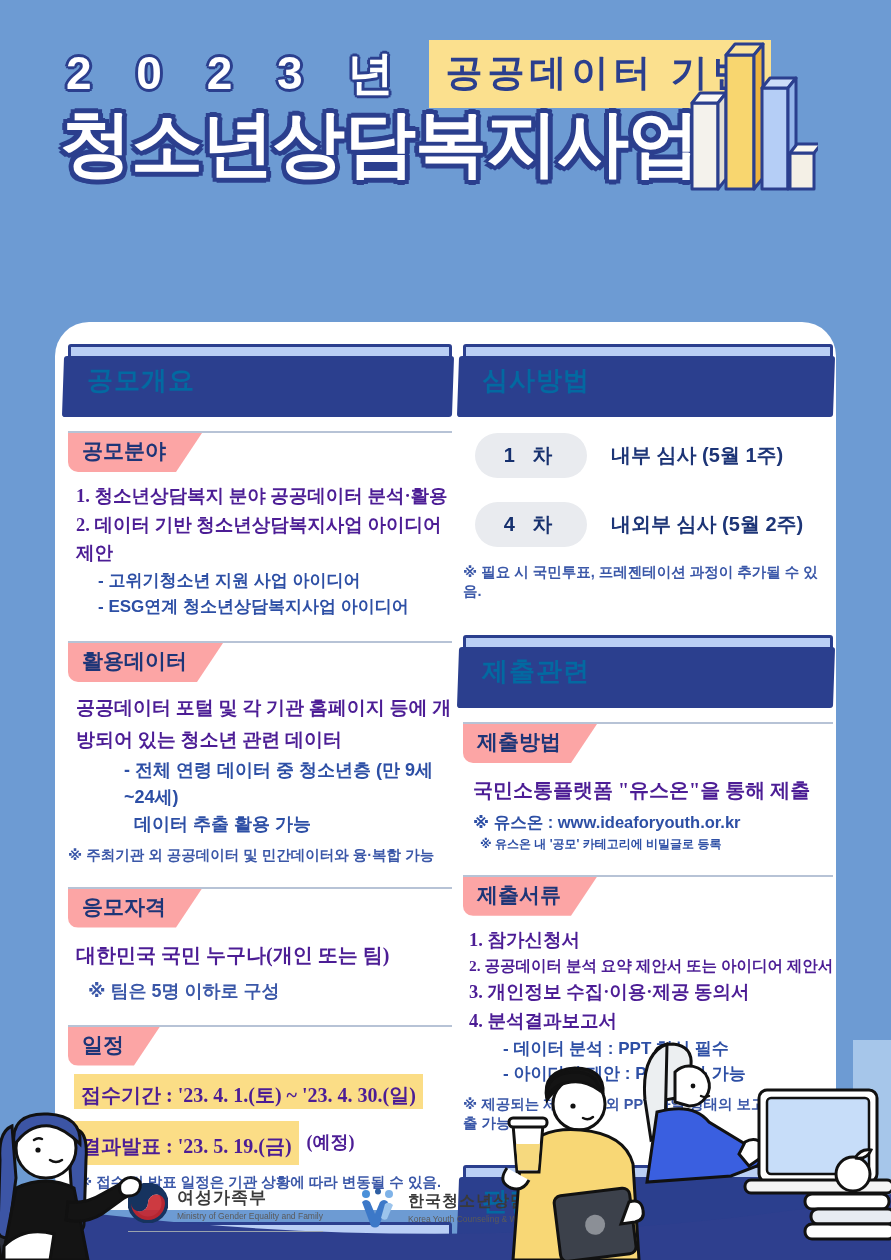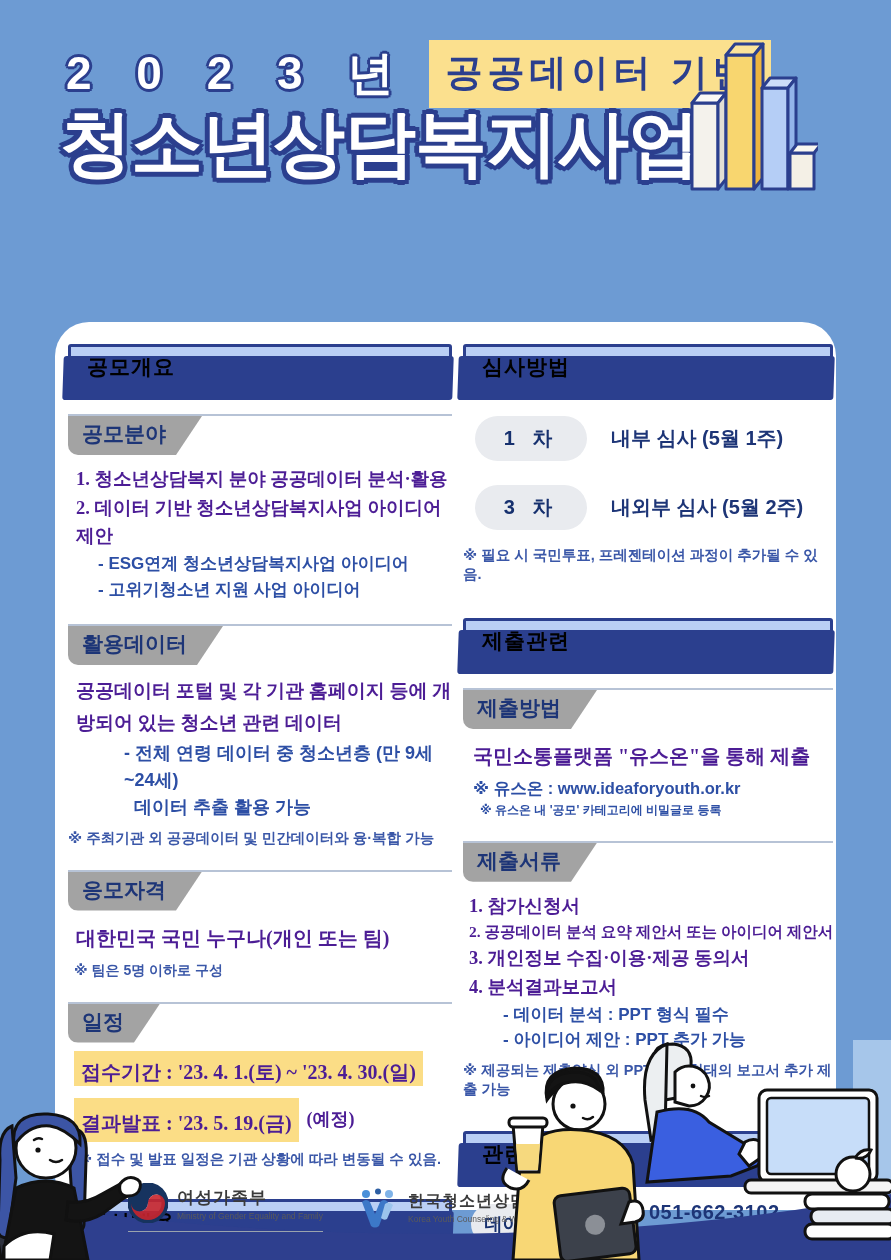--- a/index.html
+++ b/index.html
@@ -27,27 +27,27 @@
 
   
   .panel{position:absolute;left:55px;top:322px;width:781px;height:888px;background:#ffffff;border-radius:34px;}
 
   .col{position:absolute;display:flex;flex-direction:column;}
   #col-left{left:68px;top:344px;width:384px;}
   #col-right{left:463px;top:344px;width:370px;}
 
   
   .sec-h{position:relative;z-index:0;background:#bacff5;border:3px solid #2b3f8e;border-radius:3px;
-    color:#000000;font-size:21px;font-weight:900;padding:6px 16px 8px;letter-spacing:1px;}
+    color:#0369a1;font-size:26px;font-weight:900;padding:16px 16px 8px;letter-spacing:1px;}
   .sec-h::after{content:"";position:absolute;z-index:-1;left:-8px;right:-4px;top:9px;bottom:-11px;
     background:#2b3f8e;border-radius:3px;transform:skewX(-2deg);}
 
   
   .sub-h{border-top:2px solid #b7c3d6;margin-top:22px;}
-  .sub-h .tag{display:inline-block;background:#a3a3a3;color:#1d3577;font-weight:900;font-size:21px;
+  .sub-h .tag{display:inline-block;background:#fca5a5;color:#1d3577;font-weight:900;font-size:21px;
     padding:4px 36px 7px 14px;clip-path:polygon(0 0,100% 0,calc(100% - 26px) 100%,0 100%);
     border-radius:0 0 0 10px;}
 
   .item{color:#4c1d95;font-size:18.5px;font-weight:800;line-height:1.55;font-family:Liberation Serif, serif;}
   .subitem{color:#2d4fa5;font-size:17px;font-weight:700;line-height:1.5;margin-left:30px;}
   .note{color:#3a57a8;font-size:14.5px;font-weight:600;margin-top:8px;}
 
   .hl{background:#fbdd86;padding:10px 7px 3px;}
 
   .pill{background:#e9ebef;border-radius:999px;color:#16306e;font-weight:900;
@@ -103,36 +103,36 @@
   <div class="panel"></div>
 
   <div class="col" id="col-left">
     <div class="sec-h">공모개요</div>
 
     <div class="sub-h">
       <span class="tag">공모분야</span>
     </div>
     <div class="item" style="margin-top:10px;margin-left:8px;">1. 청소년상담복지 분야 공공데이터 분석·활용</div>
     <div class="item" style="margin-left:8px;">2. 데이터 기반 청소년상담복지사업 아이디어 제안</div>
+    <div class="subitem">- 고위기청소년 지원 사업 아이디어</div>
     <div class="subitem">- ESG연계 청소년상담복지사업 아이디어</div>
-    <div class="subitem">- 고위기청소년 지원 사업 아이디어</div>
 
     <div class="sub-h">
       <span class="tag">활용데이터</span>
     </div>
     <div class="item" style="margin-top:10px;margin-left:8px;font-size:19px;line-height:1.7;">공공데이터 포털 및 각 기관 홈페이지 등에 개방되어 있는 청소년 관련 데이터</div>
     <div class="subitem" style="margin-left:56px;font-size:18px;">- 전체 연령 데이터 중 청소년층 (만 9세~24세)</div>
     <div class="subitem" style="margin-left:66px;font-size:18px;">데이터 추출 활용 가능</div>
     <div class="note">※ 주최기관 외 공공데이터 및 민간데이터와 융·복합 가능</div>
 
     <div class="sub-h">
       <span class="tag">응모자격</span>
     </div>
     <div class="item" style="margin-top:12px;margin-left:8px;font-size:20px;">대한민국 국민 누구나(개인 또는 팀)</div>
-    <div class="note" style="margin-left:6px;font-size:14px;">※ 팀은 5명 이하로 구성</div>
+    <div class="note" style="margin-left:20px;font-size:18px;">※ 팀은 5명 이하로 구성</div>
 
     <div class="sub-h">
       <span class="tag">일정</span>
     </div>
     <div style="margin-top:14px;margin-left:6px;">
       <span class="hl item" style="font-size:20px;">접수기간 : '23. 4. 1.(토) ~ '23. 4. 30.(일)</span>
     </div>
     <div style="margin-top:10px;margin-left:6px;display:flex;align-items:center;gap:8px;">
       <span class="hl item" style="font-size:20px;">결과발표 : '23. 5. 19.(금)</span>
       <span class="item" style="font-size:18px;">(예정)</span>
@@ -144,21 +144,21 @@
   </div>
 
   <div class="col" id="col-right">
     <div class="sec-h">심사방법</div>
 
     <div class="jrow">
       <div class="pill">1  차</div>
       <div class="jtext">내부 심사 (5월 1주)</div>
     </div>
     <div class="jrow">
-      <div class="pill">3  차</div>
+      <div class="pill">4  차</div>
       <div class="jtext">내외부 심사 (5월 2주)</div>
     </div>
     <div class="note" style="margin-top:16px;">※ 필요 시 국민투표, 프레젠테이션 과정이 추가될 수 있음.</div>
 
     <div class="sec-h" style="margin-top:34px;">제출관련</div>
 
     <div class="sub-h">
       <span class="tag">제출방법</span>
     </div>
     <div class="item" style="margin-top:12px;margin-left:10px;font-size:20px;">국민소통플랫폼 "유스온"을 통해 제출</div>

